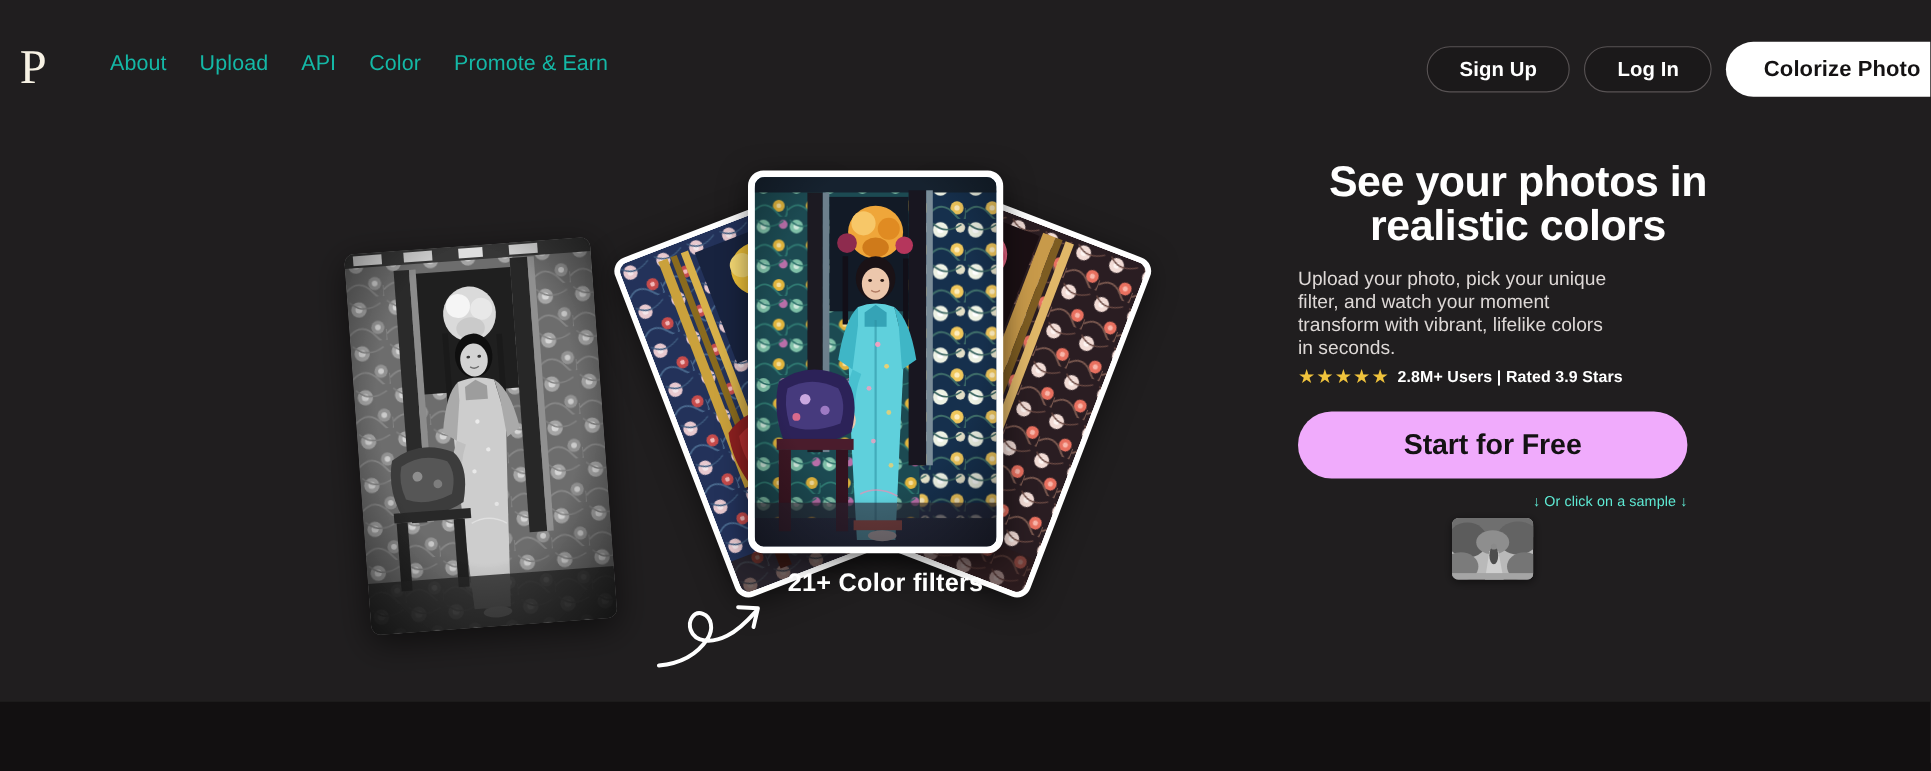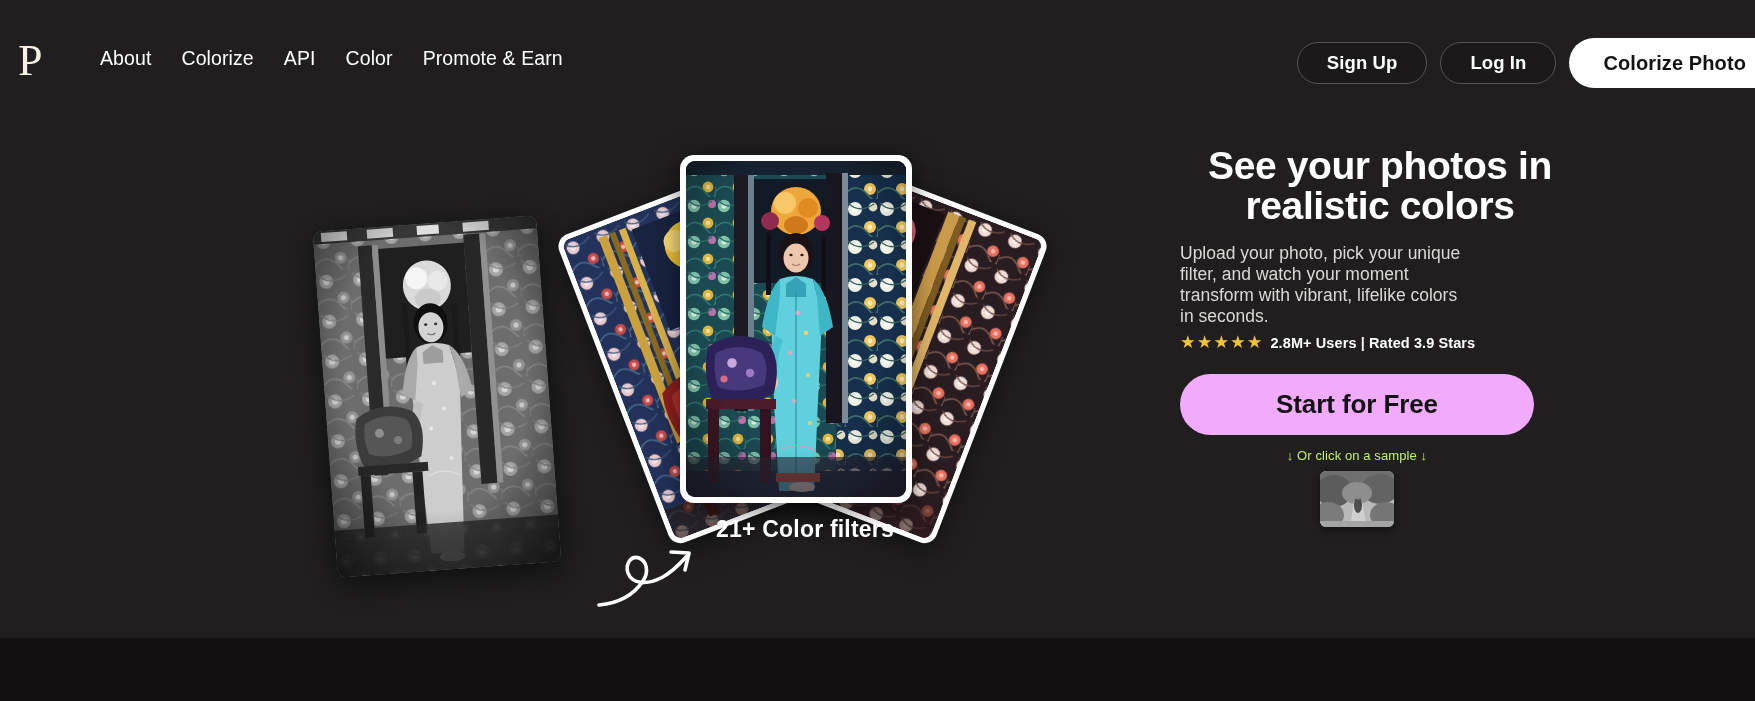--- a/index.html
+++ b/index.html
@@ -51,21 +51,21 @@
   .nav-links {
     position: absolute;
     left: 100px;
     top: 45px;
     display: flex;
     align-items: center;
     gap: 0px;
   }
 
   .nav-link {
-    color: #ffffff;
+    color: #14b8a6;
     font-size: 19.5px;
     font-weight: 400;
     letter-spacing: 0.1px;
     white-space: nowrap;
     cursor: pointer;
     padding: 2px 0;
   }
   .nav-link + .nav-link { margin-left: 30px; }
 
   .nav-actions {
@@ -265,22 +265,22 @@
     cursor: pointer;
     display: flex;
     align-items: center;
     justify-content: center;
     font-family: "Liberation Sans", sans-serif;
     margin-bottom: 13px;
   }
 
   .sample-hint {
     width: 354px;
-    text-align: center;
-    color: #bef264;
+    text-align: right;
+    color: #5eead4;
     font-size: 13px;
     letter-spacing: 0.1px;
     margin-bottom: 8px;
   }
 
   .sample-row {
     width: 354px;
     display: flex;
     justify-content: center;
   }
@@ -309,21 +309,21 @@
 <body>
 
 <div class="page">
 
   <nav class="navbar">
 
     <div class="logo">P</div>
 
     <div class="nav-links">
       <a class="nav-link">About</a>
-      <a class="nav-link">Colorize</a>
+      <a class="nav-link">Upload</a>
       <a class="nav-link">API</a>
       <a class="nav-link">Color</a>
       <a class="nav-link">Promote &amp; Earn</a>
     </div>
 
     <div class="nav-actions">
       <button class="btn-outline">Sign Up</button>
       <button class="btn-outline">Log In</button>
       <button class="btn-solid">Colorize Photo</button>
     </div>

